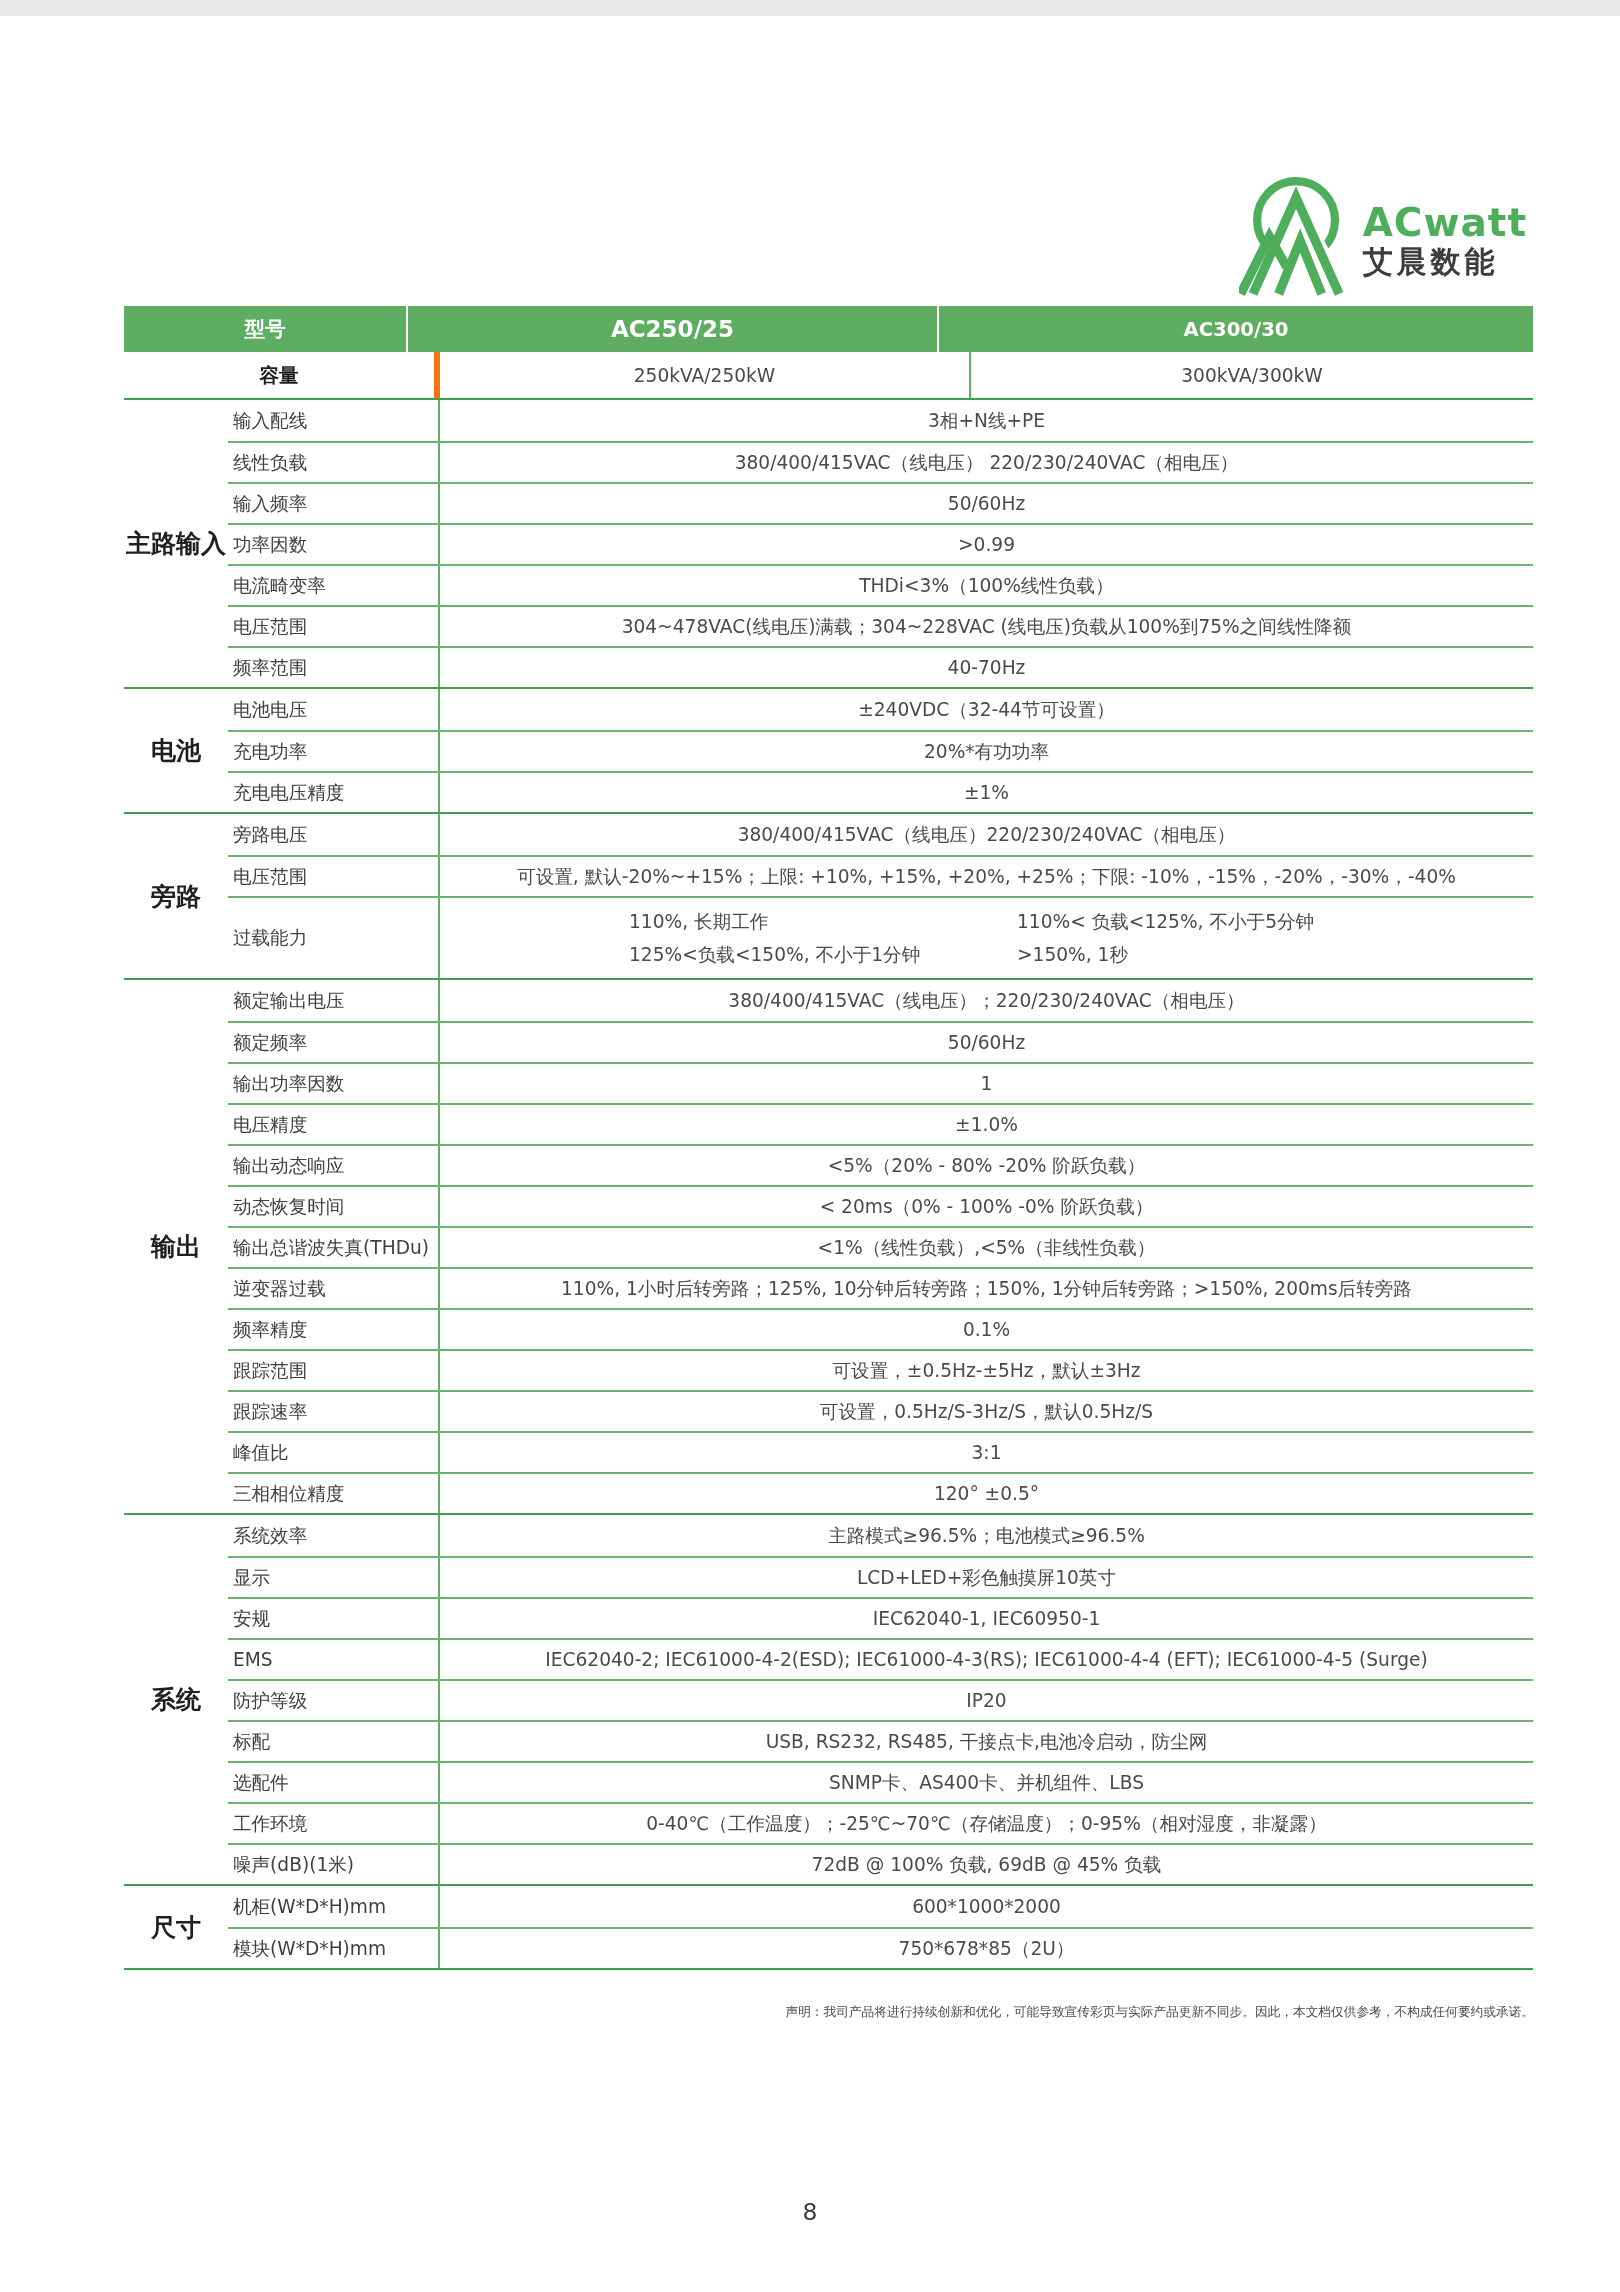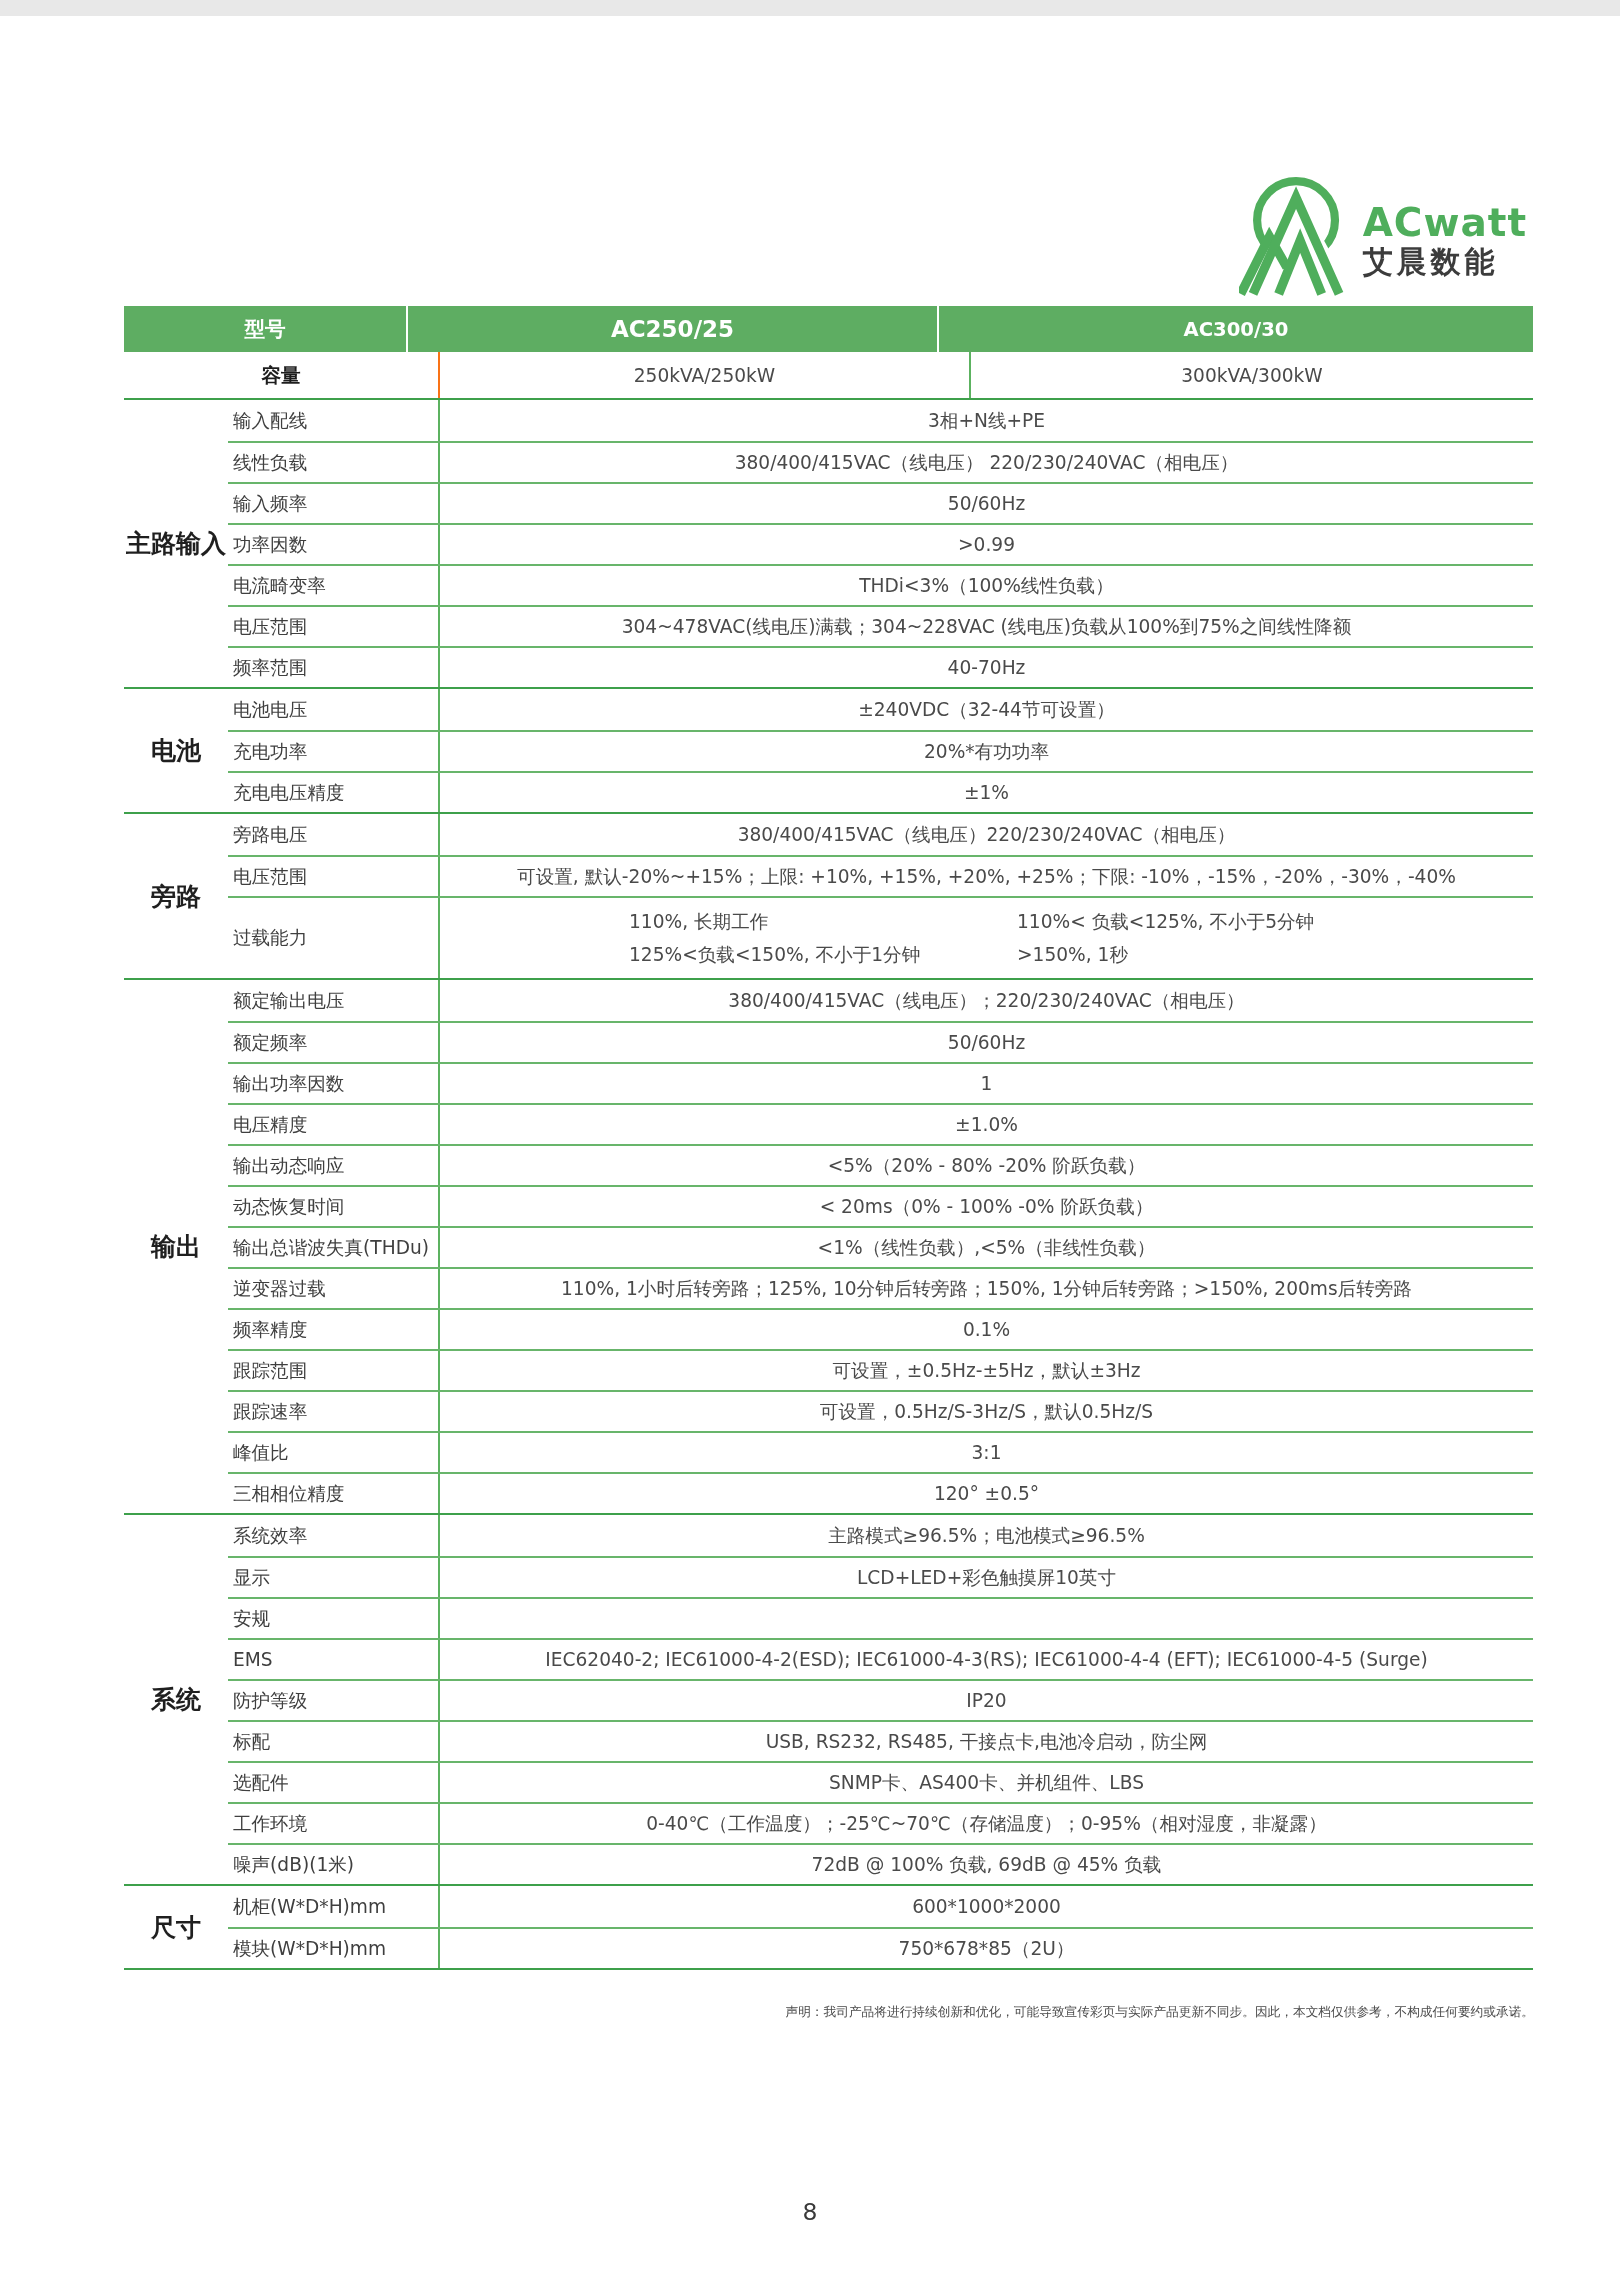--- a/index.html
+++ b/index.html
@@ -34,21 +34,21 @@
     display:flex;height:46px;background:#5EAD62;color:#ffffff;font-weight:bold;
   }
   .t-header .hc{display:flex;align-items:center;justify-content:center;box-sizing:border-box;}
   .th-model{width:284px;font-size:20.6px;border-right:2.9px solid #ffffff;}
   .th-c1{width:531px;font-size:23px;border-right:2.9px solid #ffffff;}
   .th-c2{flex:1;font-size:19.6px;}
   .t-capacity{
     display:flex;height:46px;border-bottom:2.9px solid #3EA04B;box-sizing:content-box;
   }
   .t-capacity .cc{display:flex;align-items:center;justify-content:center;box-sizing:border-box;}
-  .cap-label{width:316px;font-weight:bold;color:#1d1d1d;font-size:19.6px;border-right:2px solid #f97316;}
+  .cap-label{width:316px;font-weight:bold;color:#1d1d1d;font-size:19.6px;border-right:6px solid #f97316;}
   .cap-c1{width:531px;border-right:2px solid #5CB260;}
   .cap-c2{flex:1;}
   .group{
     display:flex;border-bottom:2.9px solid #3EA04B;
   }
   .g-label{
     width:104px;flex:none;display:flex;align-items:center;justify-content:center;
     font-weight:bold;color:#1f1f1f;font-size:25px;
   }
   .g-rows{flex:1;display:flex;flex-direction:column;}
@@ -252,20 +252,21 @@
             <div class="row">
               <div class="p-label">系统效率</div>
               <div class="p-value">主路模式≥96.5%；电池模式≥96.5%</div>
             </div>
             <div class="row">
               <div class="p-label">显示</div>
               <div class="p-value">LCD+LED+彩色触摸屏10英寸</div>
             </div>
             <div class="row">
               <div class="p-label">安规</div>
+              <div class="p-value">IEC62040-1, IEC60950-1</div>
             </div>
             <div class="row">
               <div class="p-label">EMS</div>
               <div class="p-value">IEC62040-2;  IEC61000-4-2(ESD);  IEC61000-4-3(RS);  IEC61000-4-4 (EFT);  IEC61000-4-5 (Surge)</div>
             </div>
             <div class="row">
               <div class="p-label">防护等级</div>
               <div class="p-value">IP20</div>
             </div>
             <div class="row">

